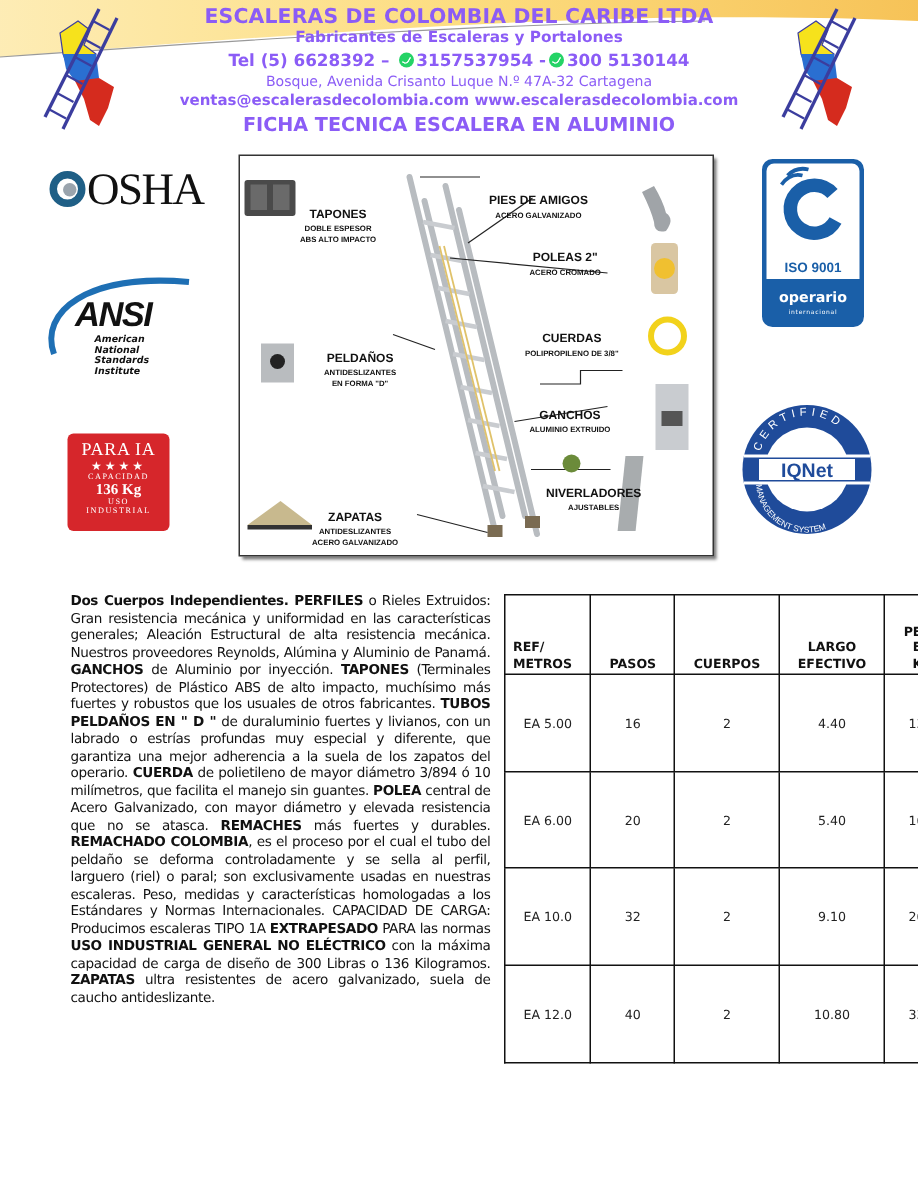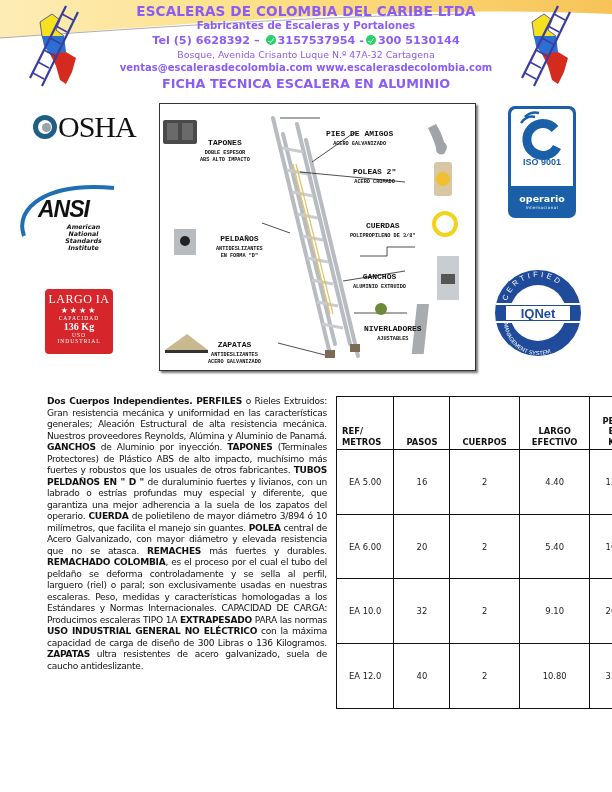--- a/index.html
+++ b/index.html
@@ -19,42 +19,42 @@
   .wa { display:inline-block; width:10px; height:10px; border-radius:50%; background:#25d366;
         vertical-align:-1px; margin:0 2px; position:relative; }
   .wa::after { content:""; position:absolute; left:3px; top:2px; width:3px; height:5px;
         border:1.5px solid #fff; border-top:none; border-left:none; border-radius:0 0 3px 0; transform:rotate(30deg);}
 
   
   .osha { left:33px; top:110px; font-family:"Liberation Serif", serif; font-size:30px; color:#111; letter-spacing:-1px; }
   .osha .o { display:inline-block; width:24px; height:24px; border-radius:50%; border:5px solid #1f5f86;
              box-sizing:border-box; vertical-align:-2px; margin-right:1px; position:relative; background:#fff;}
   .osha .o::after{content:"";position:absolute;left:4px;top:3px;width:9px;height:9px;border-radius:50%;background:#9aa4ad;}
-  .ansi { left:16px; top:178px; width:100px; height:70px;text-align:center; }
+  .ansi { left:28px; top:178px; width:100px; height:70px; }
   .ansi-arc { left:0; top:0; width:100px; height:60px; }
   .ansi-text { left:22px; top:18px; font-size:23px; font-weight:bold; font-style:italic; font-family:"Liberation Sans", sans-serif; letter-spacing:-1px; }
   .ansi-sub { left:35px; top:45px; font-size:6.3px; font-style:italic; font-weight:bold; line-height:7px; }
   .tipo { left:45px; top:289px; width:68px; height:65px; background:#d6262b; border-radius:4px;
           color:#fff; text-align:center; font-family:"Liberation Serif", serif; }
   .tipo .t1 { font-size:12px; margin-top:3px; letter-spacing:0.5px; }
   .tipo .t2 { font-size:8px; letter-spacing:2px; line-height:8px; }
   .tipo .t3 { font-size:5.5px; letter-spacing:1px; }
   .tipo .t4 { font-size:10px; font-weight:bold; line-height:11px; }
   .tipo .t5 { font-size:5.5px; letter-spacing:1px; line-height:6px; }
 
   .icontec { left:508px; top:106px; width:68px; height:112px; border-radius:7px; background:#1a5fa8; }
   .icontec .inner { position:absolute; left:3px; top:3px; width:62px; height:77px; background:#fff; border-radius:5px 5px 0 0; }
-  .icontec .iso { position:absolute; left:0; width:62px; top:48px; text-align:center; font-size:9px; font-weight:bold; color:#1a5fa8; font-family:"Liberation Sans", sans-serif;}
+  .icontec .iso { position:absolute; left:0; width:62px; top:64px; text-align:center; font-size:9px; font-weight:bold; color:#1a5fa8; font-family:"Liberation Sans", sans-serif;}
   .icontec .brand { position:absolute; left:0; width:68px; top:87px; text-align:center; color:#fff; font-size:9.5px; font-weight:bold; }
   .icontec .brand2 { position:absolute; left:0; width:68px; top:99px; text-align:center; color:#fff; font-size:4px; letter-spacing:0.5px;}
   .iqnet { left:494px; top:269px; width:88px; height:88px; }
 
   
   .frame { left:159px; top:103px; width:317px; height:268px; border:1.5px solid #333; box-shadow:2px 2px 2px #777; background:#fff; box-sizing:border-box; }
-  .lbl { position:absolute; font-weight:bold; text-align:center; color:#111; white-space:nowrap; font-family:Liberation Mono, monospace; }
+  .lbl { position:absolute; font-weight:bold; text-align:center; color:#111; white-space:nowrap; font-family:Liberation Sans, sans-serif; }
   .lbl .m { font-size:8px; }
   .lbl .s { font-size:5.2px; display:block; line-height:7px; }
 
   
   .para { left:47px; top:396px; width:280px; font-size:9.05px; line-height:11.5px; text-align:justify;
           font-family:"DejaVu Sans", sans-serif; letter-spacing:-0.25px; color:#111; }
   .para b { font-weight:bold; }
 
   
   table.spec { position:absolute; left:336px; top:396px; width:255px; border-collapse:collapse;
@@ -135,21 +135,21 @@
     <path d="M8,58 C-2,30 30,4 98,10" stroke="#1e6fb4" stroke-width="4" fill="none"></path>
   </svg>
   <div class="abs ansi-text">ANSI</div>
   <div class="abs ansi-sub">
       <div>American National</div>
       <div>Standards Institute</div>
     </div>
 </div>
 
 <div class="abs tipo">
-  <div class="t1">LARGO IA</div>
+  <div class="t1">PARA IA</div>
   <div class="t2">★★★★</div>
   <div class="t3">CAPACIDAD</div>
   <div class="t4">136 Kg</div>
   <div class="t5">USO</div>
   <div class="t5">INDUSTRIAL</div>
 </div>
 
 <div class="abs icontec">
   <div class="inner">
     <svg width="62" height="58" viewBox="0 0 62 58">

